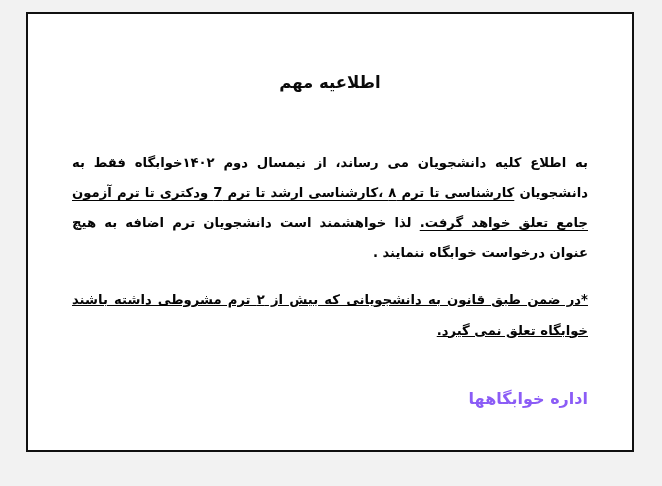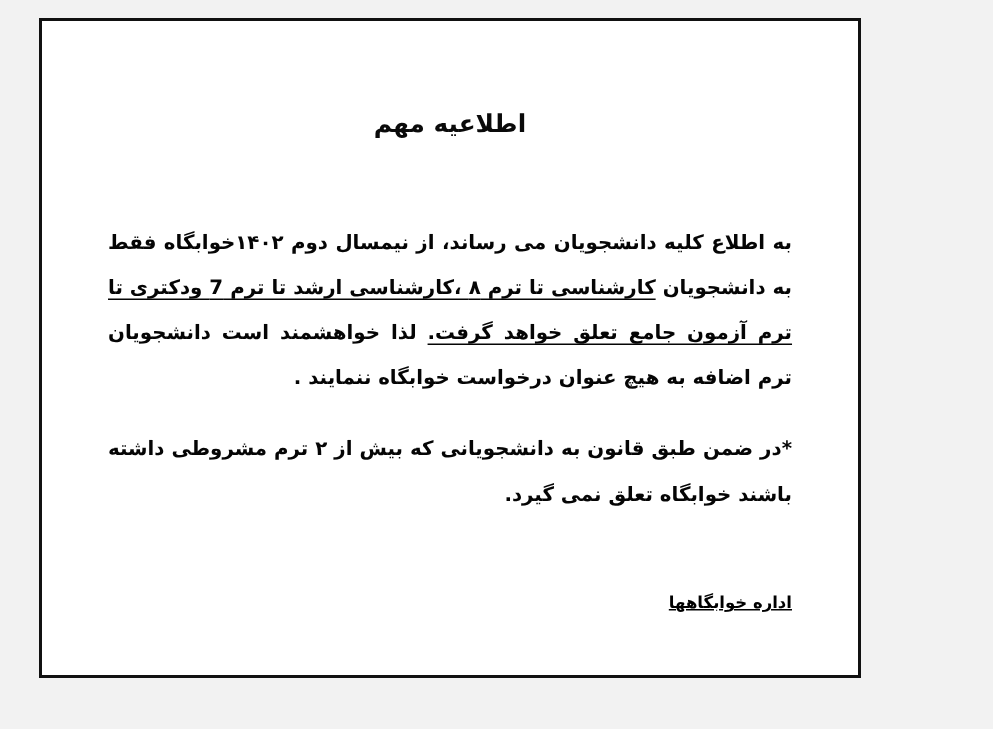--- a/index.html
+++ b/index.html
@@ -10,21 +10,21 @@
     width: 662px;
     height: 486px;
     background: #f2f2f2;
     font-family: "DejaVu Sans", sans-serif;
     overflow: hidden;
   }
   .page {
     position: absolute;
     left: 26px;
     top: 12px;
-    width: 548px;
+    width: 608px;
     height: 440px;
     background: #ffffff;
     border: 2px solid #111111;
     box-sizing: border-box;
   }
   .doc-inner {
     position: relative;
     width: 100%;
     height: 100%;
     box-sizing: border-box;
@@ -57,29 +57,29 @@
     margin-bottom: 16px;
   }
   .underline {
     text-decoration: underline;
     text-underline-offset: 3px;
   }
   .para.p2 {
     margin-top: 18px;
     margin-bottom: 0;
     line-height: 2.3;
+    text-decoration: underline;
   }
   .signature {
     position: absolute;
     right: 44px;
     bottom: 42px;
-    font-size: 11px;
+    font-size: 16px;
     font-weight: bold;
-    color: #000000;
-    text-decoration: underline;
+    color: #8b5cf6;
   }
 </style>
 </head>
 <body>
 
 <div class="page">
   <div class="doc-inner">
 
     <div class="doc-title">اطلاعیه مهم</div>
 

